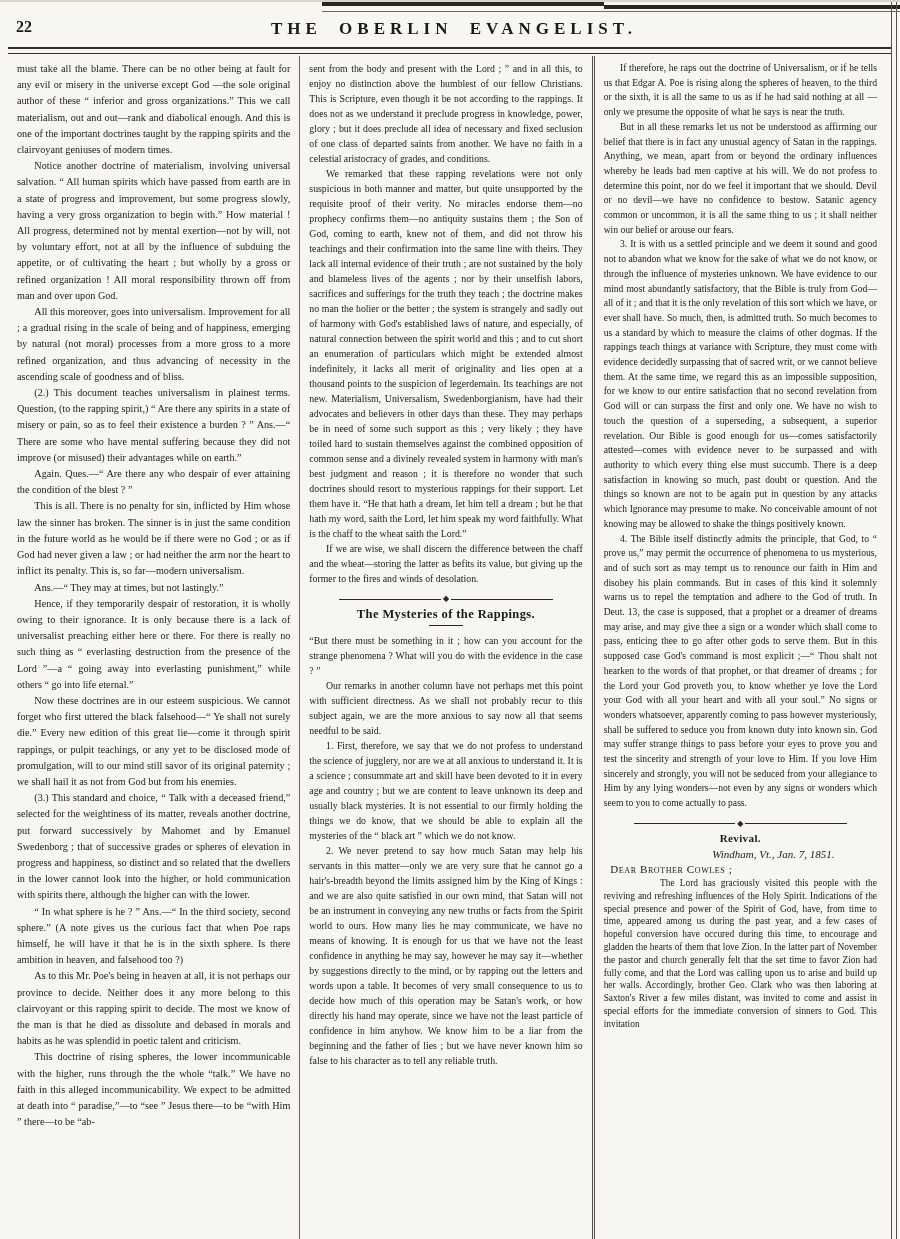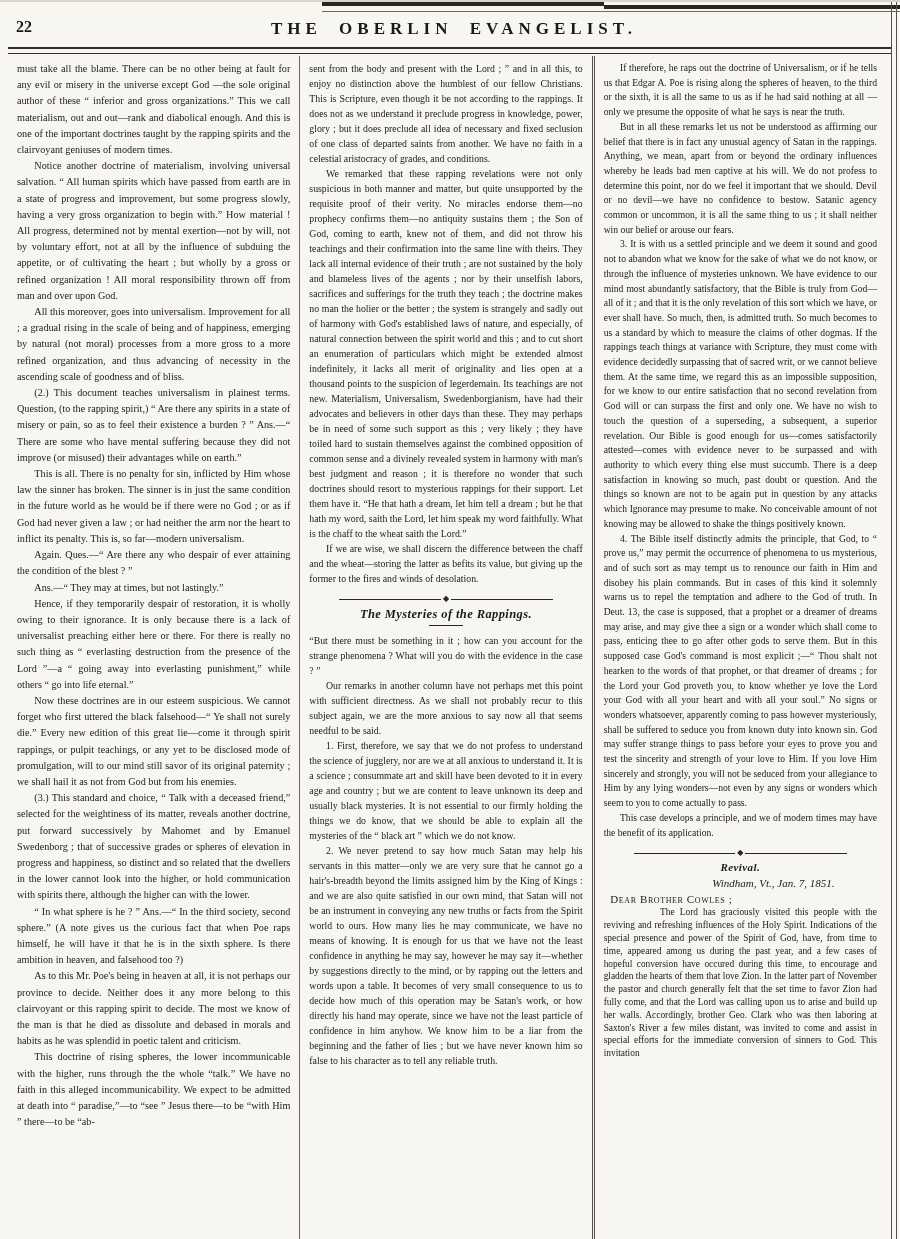--- a/index.html
+++ b/index.html
@@ -41,21 +41,21 @@
 
   p.para { margin:0; text-indent:1.7em; }
   p.noindent { text-indent:0; }
 
   .ornament { display:flex; align-items:center; width:78%; margin:9px auto 3px auto; }
   .ornament .bar { flex:1; border-top:1px solid #2a2723; }
   .ornament .gem { font-size:8px; line-height:8px; padding:0 2px; color:#2a2723; }
 
   .art-head {
     text-align:center; font-weight:bold; letter-spacing:0.4px;
-    font-size:12.5px; margin:4px 0 3px 0; text-indent:0;font-style:italic;
+    font-size:12.5px; margin:4px 0 3px 0; text-indent:0;
   }
   .head-rule { width:34px; margin:0 auto 7px auto; border-top:1px solid #2a2723; }
   .art-head-small { font-size:11px; margin:3px 0 1px 0; }
 
   .dateline { text-align:center; font-style:italic; font-size:11px; margin:1px 0 1px 6em; text-indent:0; }
   .salutation { font-variant:small-caps; letter-spacing:0.6px; font-size:11px; margin:0; text-indent:0.6em; }
   .letter { font-size:9.4px; line-height:12.8px; margin:0; text-indent:6em; text-align:justify; }
 </style>
 </head>
 <body>
@@ -72,22 +72,22 @@
     <div class="header-rule"></div>
   </div>
 
   <div class="columns">
 
     <div class="col col-1">
       <p class="para noindent">must take all the blame.  There can be no other being at fault for any evil or misery in the universe except God —the sole original author of these “ inferior and gross organizations.”   This we call materialism, out and out—rank and diabolical enough.  And this is one of the important doctrines taught by the rapping spirits and the clairvoyant geniuses of modern times.</p>
       <p class="para">Notice another doctrine of materialism, involving universal salvation.   “ All human spirits which have passed from earth are in a state of progress and improvement, but some progress slowly, having a very gross organization to begin with.”  How material !  All progress, determined not by mental exertion—not by will, not by voluntary effort, not at all by the influence of subduing the appetite, or of cultivating the heart ; but wholly by a gross or refined organization !  All moral responsibility thrown off from man and over upon God.</p>
       <p class="para">All this moreover, goes into universalism.  Improvement for all ; a gradual rising in the scale of being and of happiness, emerging by natural (not moral) processes from a more gross to a more refined organization, and thus advancing of necessity in the ascending scale of goodness and of bliss.</p>
       <p class="para">(2.) This document teaches universalism in plainest terms.  Question, (to the rapping spirit,) “ Are there any spirits in a state of misery or pain, so as to feel their existence a burden ? ”   Ans.—“ There are some who have mental suffering because they did not improve (or misused) their advantages while on earth.”</p>
+      <p class="para">Again.  Ques.—“ Are there any who despair of ever attaining the condition of the blest ? ”</p>
       <p class="para">This is all.  There is no penalty for sin, inflicted by Him whose law the sinner has broken.  The sinner is in just the same condition in the future world as he would be if there were no God ; or as if God had never given a law ; or had neither the arm nor the heart to inflict its penalty.  This is, so far—modern universalism.</p>
-      <p class="para">Again.  Ques.—“ Are there any who despair of ever attaining the condition of the blest ? ”</p>
       <p class="para">Ans.—“ They may at times, but not lastingly.”</p>
       <p class="para">Hence, if they temporarily despair of restoration, it is wholly owing to their ignorance.  It is only because there is a lack of universalist preaching either here or there.  For there is really no such thing as “ everlasting destruction from the presence of the Lord ”—a “ going away into everlasting punishment,” while others “ go into life eternal.”</p>
       <p class="para">Now these doctrines are in our esteem suspicious.  We cannot forget who first uttered the black falsehood—“ Ye shall not surely die.”  Every new edition of this great lie—come it through spirit rappings, or pulpit teachings, or any yet to be disclosed mode of promulgation, will to our mind still savor of its original paternity ;  we shall hail it as not from God but from his enemies.</p>
       <p class="para">(3.) This standard and choice, “ Talk with a deceased friend,” selected for the weightiness of its matter, reveals another doctrine, put forward successively by Mahomet and by Emanuel Swedenborg ; that of successive grades or spheres of elevation in progress and happiness, so distinct and so related that the dwellers in the lower cannot look into the higher, or hold communication with spirits there, although the higher can with the lower.</p>
       <p class="para">“ In what sphere is he ? ”   Ans.—“ In the third society, second sphere.”   (A note gives us the curious fact that when Poe raps himself, he will have it that he is in the sixth sphere.  Is there ambition in heaven, and falsehood too ?)</p>
       <p class="para">As to this Mr. Poe's being in heaven at all, it is not perhaps our province to decide.  Neither does it any more belong to this clairvoyant or this rapping spirit to decide.  The most we know of the man is that he died as dissolute and debased in morals and habits as he was splendid in poetic talent and criticism.</p>
       <p class="para">This doctrine of rising spheres, the lower incommunicable with the higher, runs through the the whole “talk.”  We have no faith in this alleged incommunicability.  We expect to be admitted at death into “ paradise,”—to “see ” Jesus there—to be “with Him ” there—to be “ab-</p>
     </div>
 
     <div class="col col-2">
@@ -107,21 +107,20 @@
       <p class="para">Our remarks in another column  have not perhaps met this point with sufficient directness.  As we shall not probably recur to this subject again, we are the more anxious to say now all that seems needful to be said.</p>
       <p class="para">1. First, therefore, we say that  we do not profess to understand the science of jugglery, nor are we at all anxious to understand it.  It is a science ;  consummate art and skill have been devoted to it in every age and country ;  but we are content to leave unknown its deep and usually black mysteries.  It is not essential to our firmly holding the things we do know, that we should be able to explain all the mysteries of the “ black art ” which we do not know.</p>
       <p class="para">2. We never pretend to say how much Satan may help his servants in this matter—only we are very sure that he cannot go a hair's-breadth beyond the limits assigned him by the King of Kings :  and we are also quite satisfied in our own mind, that Satan will not be an instrument in conveying any new truths or facts from the Spirit world to ours.  How many lies he may communicate, we have no means of knowing.  It is enough for us that we have not the least confidence in anything he may say, however he may say it—whether by suggestions directly to the mind, or by rapping out the letters and words upon a table.  It becomes of very small consequence to us to decide how much of this operation may be Satan's work, or how directly his hand may operate, since we have not the least particle of confidence in him anyhow.  We know him to be a liar from the beginning and the father of lies ;  but we have never known him so false to his character as to tell any reliable truth.</p>
     </div>
 
     <div class="col col-3">
       <p class="para">If therefore, he raps out the doctrine of Universalism, or if he tells us that Edgar A. Poe is rising along the spheres of heaven, to the third or the sixth, it is all the same to us as if he had said nothing at all —only we presume the opposite of what he says is near the truth.</p>
       <p class="para">But in all these remarks let us not be understood as affirming our belief that there is in fact any unusual agency of Satan in the rappings.  Anything, we mean, apart from or beyond the ordinary influences whereby he leads bad men captive at his will.  We do not profess to determine this point, nor do we feel it important that we should. Devil or no devil—we have no confidence to bestow. Satanic agency common or uncommon, it is all the same thing to us ;  it shall neither win our belief or arouse our fears.</p>
       <p class="para">3. It is with us a settled principle and we deem it sound and good not to abandon what we know  for the sake of what we do not know, or  through  the influence of mysteries unknown.   We have evidence to our mind most abundantly satisfactory, that the Bible is truly from God—all of it ;  and that it is the only revelation of this sort which we have, or ever shall have.   So much, then, is admitted truth.  So much becomes to us a standard by which to measure the claims of other dogmas.  If the rappings teach things at variance with Scripture, they must come with evidence decidedly surpassing that of sacred writ, or we cannot believe them.   At the same time, we regard this as an impossible supposition, for we know to our entire satisfaction that no second revelation from God will or can surpass the first and only one.  We have no wish to touch the question of  a  superseding, a subsequent, a superior revelation.  Our Bible is good enough for us—comes satisfactorily attested—comes with evidence never to be surpassed and with authority to which every thing else must succumb.  There is a deep satisfaction in knowing so much, past doubt or question.  And the things so known are not to be again put in question by any attacks which Ignorance may presume to make.  No conceivable amount of not knowing may be allowed to shake the things positively known.</p>
       <p class="para">4. The Bible itself distinctly admits the principle, that God, to “ prove us,” may permit the occurrence of phenomena to us mysterious, and of such sort as may tempt us to renounce our faith in Him and disobey his plain commands.  But in cases of this kind it solemnly warns us to repel the temptation and adhere to the God of truth. In Deut. 13, the case is supposed, that a prophet or a dreamer of dreams may arise, and may give thee a sign or a wonder which shall come to pass, enticing thee to go after other gods to serve them.   But in this supposed case God's command is most explicit ;—“ Thou shalt not hearken to the words of that prophet, or that dreamer of dreams ;  for the Lord your God proveth you, to know whether ye love the Lord your God with all your heart and with all your soul.”  No signs or wonders whatsoever, apparently coming to pass however mysteriously, shall be suffered to seduce you from known duty into known sin.  God may suffer strange things to pass before your eyes to prove you and test the sincerity and strength of your love to Him.  If you love Him sincerely and strongly, you will not be seduced from your allegiance to Him by any lying wonders—not even by any signs or wonders which seem to you to come actually to pass.</p>
-      <p class="para">This case develops a principle, and we of modern times may have the benefit of its application.</p>
 
       <div class="ornament">
         <span class="bar"></span>
         <span class="gem">◆</span>
         <span class="bar"></span>
       </div>
       <p class="art-head art-head-small">Revival.</p>
       <p class="dateline">Windham, Vt., Jan. 7, 1851.</p>
       <p class="salutation">Dear Brother Cowles ;</p>
       <p class="letter">The Lord has graciously visited this people with the reviving and refreshing influences of the Holy Spirit.  Indications of the special presence and power of the Spirit of God, have, from time to time, appeared among us during the past year, and a few cases of hopeful conversion have occured during this time, to encourage and gladden the hearts of them  that love Zion.   In the latter part of November  the  pastor and church generally felt that the set time to favor  Zion had fully come, and that the Lord was calling upon us  to arise and build up her walls.   Accordingly, brother Geo. Clark who was then laboring at Saxton's River a  few  miles distant, was invited to come and assist in special efforts  for the immediate conversion of sinners to God.   This invitation</p>

